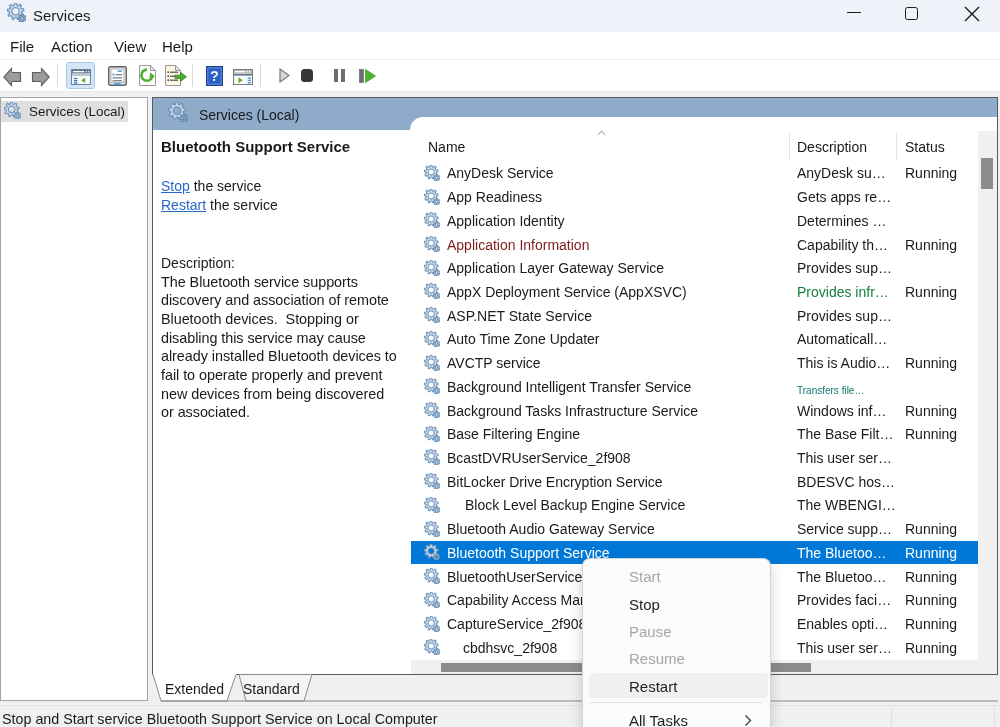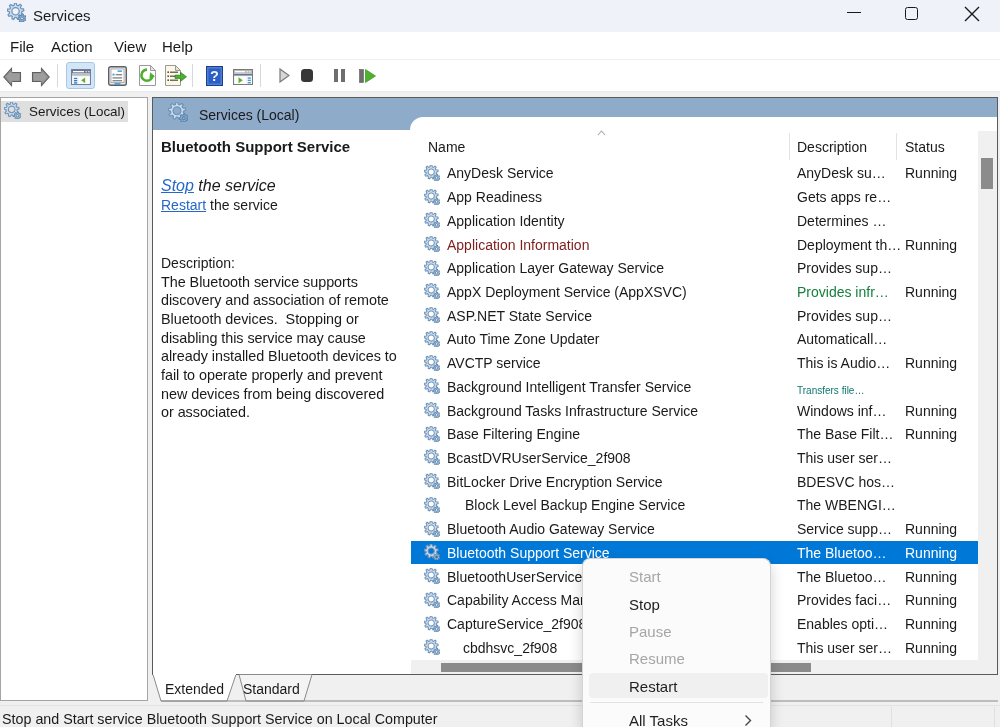--- a/index.html
+++ b/index.html
@@ -115,21 +115,21 @@
 <div class="t" style="left:29px;top:104px;font-size:13.4px;line-height:16px;">Services (Local)</div>
 <div class="abs" style="left:152px;top:97px;width:846px;height:578px;background:#fff;border:1px solid #5a5a5a;"></div>
 <div class="abs" style="left:153px;top:98px;width:844px;height:32px;background:#8fabca;"></div>
 <div class="abs" style="left:410px;top:117px;width:587px;height:60px;background:#fff;border-top-left-radius:13px;"></div>
 <div class="abs" style="left:168px;top:102px;"><svg width="20" height="20" viewBox="0 0 16 16">
       <path d="M13.89,4.93 L14.18,6.42 L12.39,7.26 L12.22,8.36 L13.65,9.71 L12.92,11.04 L11.01,10.53 L10.17,11.27 L10.40,13.23 L8.99,13.77 L7.85,12.16 L6.73,12.18 L5.65,13.83 L4.22,13.33 L4.38,11.37 L3.51,10.66 L1.62,11.23 L0.84,9.93 L2.23,8.54 L2.02,7.43 L0.21,6.66 L0.45,5.16 L2.41,4.98 L2.95,4.00 L2.06,2.24 L3.21,1.25 L4.82,2.37 L5.87,1.97 L6.32,0.06 L7.84,0.03 L8.35,1.93 L9.41,2.30 L10.99,1.12 L12.17,2.07 L11.34,3.86 L11.92,4.82 Z M4.10,7.00 a3.10,3.10 0 1,0 6.20,0 a3.10,3.10 0 1,0 -6.20,0 Z" fill="#cdddec" stroke="#7094ba" stroke-width="1.05" fill-rule="evenodd"></path>
       <path d="M16.03,13.60 L15.71,14.51 L14.51,14.35 L14.04,14.82 L14.20,16.02 L13.28,16.33 L12.66,15.30 L12.00,15.22 L11.16,16.09 L10.34,15.57 L10.76,14.44 L10.41,13.88 L9.21,13.76 L9.10,12.80 L10.25,12.42 L10.47,11.80 L9.81,10.79 L10.50,10.10 L11.51,10.76 L12.14,10.55 L12.51,9.40 L13.48,9.51 L13.59,10.71 L14.15,11.07 L15.28,10.65 L15.80,11.47 L14.93,12.31 L15.00,12.97 Z M11.40,12.90 a1.20,1.20 0 1,0 2.40,0 a1.20,1.20 0 1,0 -2.40,0 Z" fill="#a9c3dd" stroke="#5d86ad" stroke-width="0.9" fill-rule="evenodd"></path>
     </svg></div>
 <div class="t" style="left:199px;top:105.5px;font-size:14px;line-height:18px;">Services (Local)</div>
 <div class="t" style="left:161px;top:138px;font-size:15px;font-weight:bold;line-height:18px;">Bluetooth Support Service</div>
-<div class="t" style="left:161px;top:177px;font-size:16px;line-height:18px;font-style:italic;"><span style="color:#2667c9;text-decoration:underline;">Stop</span> the service</div>
+<div class="t" style="left:161px;top:177px;font-size:14px;line-height:18px;"><span style="color:#2667c9;text-decoration:underline;">Stop</span> the service</div>
 <div class="t" style="left:161px;top:196px;font-size:14px;line-height:18px;"><span style="color:#2667c9;text-decoration:underline;">Restart</span> the service</div>
 <div class="t" style="left:161px;top:254px;font-size:14px;line-height:18px;">Description:</div>
 <div class="t" style="left:161px;top:272.5px;font-size:14.4px;line-height:18.71px;letter-spacing:-0.05px;">The Bluetooth service supports<br>discovery and association of remote<br>Bluetooth devices.&nbsp; Stopping or<br>disabling this service may cause<br>already installed Bluetooth devices to<br>fail to operate properly and prevent<br>new devices from being discovered<br>or associated.</div>
 <div class="t" style="left:428px;top:139px;font-size:14px;line-height:17px;">Name</div>
 <div class="t" style="left:797px;top:139px;font-size:14px;line-height:17px;">Description</div>
 <div class="t" style="left:905px;top:139px;font-size:14px;line-height:17px;">Status</div>
 <div class="abs" style="left:789px;top:133px;width:1px;height:27px;background:#e3e3e3;"></div>
 <div class="abs" style="left:896px;top:133px;width:1px;height:27px;background:#e3e3e3;"></div>
 <svg class="abs" style="left:597px;top:130px;" width="9" height="6" viewBox="0 0 9 6">
 <path d="M1,5 L4.5,1 L8,5" fill="none" stroke="#a8a8a8" stroke-width="1.1"></path>
@@ -151,21 +151,21 @@
       <path d="M13.89,4.93 L14.18,6.42 L12.39,7.26 L12.22,8.36 L13.65,9.71 L12.92,11.04 L11.01,10.53 L10.17,11.27 L10.40,13.23 L8.99,13.77 L7.85,12.16 L6.73,12.18 L5.65,13.83 L4.22,13.33 L4.38,11.37 L3.51,10.66 L1.62,11.23 L0.84,9.93 L2.23,8.54 L2.02,7.43 L0.21,6.66 L0.45,5.16 L2.41,4.98 L2.95,4.00 L2.06,2.24 L3.21,1.25 L4.82,2.37 L5.87,1.97 L6.32,0.06 L7.84,0.03 L8.35,1.93 L9.41,2.30 L10.99,1.12 L12.17,2.07 L11.34,3.86 L11.92,4.82 Z M4.10,7.00 a3.10,3.10 0 1,0 6.20,0 a3.10,3.10 0 1,0 -6.20,0 Z" fill="#cdddec" stroke="#7094ba" stroke-width="1.05" fill-rule="evenodd"></path>
       <path d="M16.03,13.60 L15.71,14.51 L14.51,14.35 L14.04,14.82 L14.20,16.02 L13.28,16.33 L12.66,15.30 L12.00,15.22 L11.16,16.09 L10.34,15.57 L10.76,14.44 L10.41,13.88 L9.21,13.76 L9.10,12.80 L10.25,12.42 L10.47,11.80 L9.81,10.79 L10.50,10.10 L11.51,10.76 L12.14,10.55 L12.51,9.40 L13.48,9.51 L13.59,10.71 L14.15,11.07 L15.28,10.65 L15.80,11.47 L14.93,12.31 L15.00,12.97 Z M11.40,12.90 a1.20,1.20 0 1,0 2.40,0 a1.20,1.20 0 1,0 -2.40,0 Z" fill="#a9c3dd" stroke="#5d86ad" stroke-width="0.9" fill-rule="evenodd"></path>
     </svg></div>
 <div class="t" style="left:447px;top:211.7px;font-size:14px;line-height:18px;color:#1a1a1a;">Application Identity</div>
 <div class="t" style="left:797px;top:211.7px;font-size:14px;line-height:18px;color:#1a1a1a;">Determines …</div>
 <div class="abs" style="left:424px;top:236.0px;"><svg width="16" height="16" viewBox="0 0 16 16">
       <path d="M13.89,4.93 L14.18,6.42 L12.39,7.26 L12.22,8.36 L13.65,9.71 L12.92,11.04 L11.01,10.53 L10.17,11.27 L10.40,13.23 L8.99,13.77 L7.85,12.16 L6.73,12.18 L5.65,13.83 L4.22,13.33 L4.38,11.37 L3.51,10.66 L1.62,11.23 L0.84,9.93 L2.23,8.54 L2.02,7.43 L0.21,6.66 L0.45,5.16 L2.41,4.98 L2.95,4.00 L2.06,2.24 L3.21,1.25 L4.82,2.37 L5.87,1.97 L6.32,0.06 L7.84,0.03 L8.35,1.93 L9.41,2.30 L10.99,1.12 L12.17,2.07 L11.34,3.86 L11.92,4.82 Z M4.10,7.00 a3.10,3.10 0 1,0 6.20,0 a3.10,3.10 0 1,0 -6.20,0 Z" fill="#cdddec" stroke="#7094ba" stroke-width="1.05" fill-rule="evenodd"></path>
       <path d="M16.03,13.60 L15.71,14.51 L14.51,14.35 L14.04,14.82 L14.20,16.02 L13.28,16.33 L12.66,15.30 L12.00,15.22 L11.16,16.09 L10.34,15.57 L10.76,14.44 L10.41,13.88 L9.21,13.76 L9.10,12.80 L10.25,12.42 L10.47,11.80 L9.81,10.79 L10.50,10.10 L11.51,10.76 L12.14,10.55 L12.51,9.40 L13.48,9.51 L13.59,10.71 L14.15,11.07 L15.28,10.65 L15.80,11.47 L14.93,12.31 L15.00,12.97 Z M11.40,12.90 a1.20,1.20 0 1,0 2.40,0 a1.20,1.20 0 1,0 -2.40,0 Z" fill="#a9c3dd" stroke="#5d86ad" stroke-width="0.9" fill-rule="evenodd"></path>
     </svg></div>
 <div class="t" style="left:447px;top:235.5px;font-size:14px;line-height:18px;color:#7f1d1d;">Application Information</div>
-<div class="t" style="left:797px;top:235.5px;font-size:14px;line-height:18px;color:#1a1a1a;">Deployment th…</div>
+<div class="t" style="left:797px;top:235.5px;font-size:14px;line-height:18px;color:#1a1a1a;">Capability th…</div>
 <div class="t" style="left:905px;top:235.5px;font-size:14px;line-height:18px;color:#1a1a1a;">Running</div>
 <div class="abs" style="left:424px;top:259.7px;"><svg width="16" height="16" viewBox="0 0 16 16">
       <path d="M13.89,4.93 L14.18,6.42 L12.39,7.26 L12.22,8.36 L13.65,9.71 L12.92,11.04 L11.01,10.53 L10.17,11.27 L10.40,13.23 L8.99,13.77 L7.85,12.16 L6.73,12.18 L5.65,13.83 L4.22,13.33 L4.38,11.37 L3.51,10.66 L1.62,11.23 L0.84,9.93 L2.23,8.54 L2.02,7.43 L0.21,6.66 L0.45,5.16 L2.41,4.98 L2.95,4.00 L2.06,2.24 L3.21,1.25 L4.82,2.37 L5.87,1.97 L6.32,0.06 L7.84,0.03 L8.35,1.93 L9.41,2.30 L10.99,1.12 L12.17,2.07 L11.34,3.86 L11.92,4.82 Z M4.10,7.00 a3.10,3.10 0 1,0 6.20,0 a3.10,3.10 0 1,0 -6.20,0 Z" fill="#cdddec" stroke="#7094ba" stroke-width="1.05" fill-rule="evenodd"></path>
       <path d="M16.03,13.60 L15.71,14.51 L14.51,14.35 L14.04,14.82 L14.20,16.02 L13.28,16.33 L12.66,15.30 L12.00,15.22 L11.16,16.09 L10.34,15.57 L10.76,14.44 L10.41,13.88 L9.21,13.76 L9.10,12.80 L10.25,12.42 L10.47,11.80 L9.81,10.79 L10.50,10.10 L11.51,10.76 L12.14,10.55 L12.51,9.40 L13.48,9.51 L13.59,10.71 L14.15,11.07 L15.28,10.65 L15.80,11.47 L14.93,12.31 L15.00,12.97 Z M11.40,12.90 a1.20,1.20 0 1,0 2.40,0 a1.20,1.20 0 1,0 -2.40,0 Z" fill="#a9c3dd" stroke="#5d86ad" stroke-width="0.9" fill-rule="evenodd"></path>
     </svg></div>
 <div class="t" style="left:447px;top:259.2px;font-size:14px;line-height:18px;color:#1a1a1a;">Application Layer Gateway Service</div>
 <div class="t" style="left:797px;top:259.2px;font-size:14px;line-height:18px;color:#1a1a1a;">Provides sup…</div>
 <div class="abs" style="left:424px;top:283.4px;"><svg width="16" height="16" viewBox="0 0 16 16">
       <path d="M13.89,4.93 L14.18,6.42 L12.39,7.26 L12.22,8.36 L13.65,9.71 L12.92,11.04 L11.01,10.53 L10.17,11.27 L10.40,13.23 L8.99,13.77 L7.85,12.16 L6.73,12.18 L5.65,13.83 L4.22,13.33 L4.38,11.37 L3.51,10.66 L1.62,11.23 L0.84,9.93 L2.23,8.54 L2.02,7.43 L0.21,6.66 L0.45,5.16 L2.41,4.98 L2.95,4.00 L2.06,2.24 L3.21,1.25 L4.82,2.37 L5.87,1.97 L6.32,0.06 L7.84,0.03 L8.35,1.93 L9.41,2.30 L10.99,1.12 L12.17,2.07 L11.34,3.86 L11.92,4.82 Z M4.10,7.00 a3.10,3.10 0 1,0 6.20,0 a3.10,3.10 0 1,0 -6.20,0 Z" fill="#cdddec" stroke="#7094ba" stroke-width="1.05" fill-rule="evenodd"></path>
       <path d="M16.03,13.60 L15.71,14.51 L14.51,14.35 L14.04,14.82 L14.20,16.02 L13.28,16.33 L12.66,15.30 L12.00,15.22 L11.16,16.09 L10.34,15.57 L10.76,14.44 L10.41,13.88 L9.21,13.76 L9.10,12.80 L10.25,12.42 L10.47,11.80 L9.81,10.79 L10.50,10.10 L11.51,10.76 L12.14,10.55 L12.51,9.40 L13.48,9.51 L13.59,10.71 L14.15,11.07 L15.28,10.65 L15.80,11.47 L14.93,12.31 L15.00,12.97 Z M11.40,12.90 a1.20,1.20 0 1,0 2.40,0 a1.20,1.20 0 1,0 -2.40,0 Z" fill="#a9c3dd" stroke="#5d86ad" stroke-width="0.9" fill-rule="evenodd"></path>

